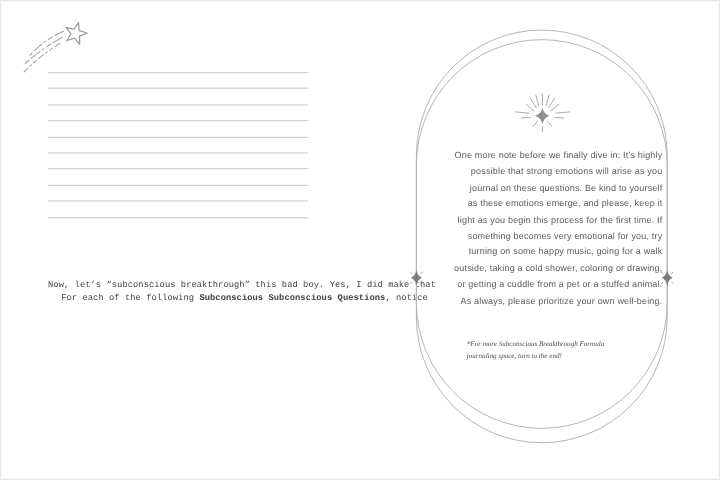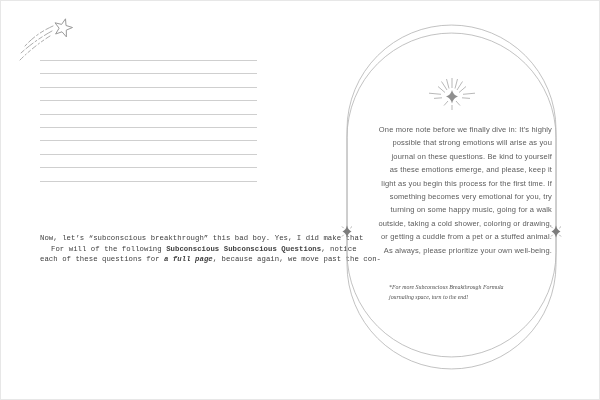--- a/index.html
+++ b/index.html
@@ -57,22 +57,21 @@
         <div class="rline" style="border-top-color: rgb(207, 207, 207);"></div>
         <div class="rline" style="border-top-color: rgb(207, 207, 207);"></div>
         <div class="rline" style="border-top-color: rgb(207, 207, 207);"></div>
         <div class="rline" style="border-top-color: rgb(207, 207, 207);"></div>
         <div class="rline" style="border-top-color: rgb(207, 207, 207);"></div>
         <div class="rline" style="border-top-color: rgb(207, 207, 207);"></div>
       </div>
 
     <div class="body-text">
         <div class="pline"><span>Now, let’s “subconscious breakthrough” this bad boy. Yes, I did make that</span></div>
-        <div class="pline indent"><span>For will of the following </span><b>Subconscious Subconscious Questions</b><span>, notice</span></div>
-        <div class="pline"><span>each of these questions for </span><b><i>a full page</i></b><span>, because again, we move past the con-</span></div>
+        <div class="pline indent"><span>For each of the following </span><b>Subconscious Subconscious Questions</b><span>, notice</span></div>
       </div>
   </div>
 
   <div>
 
     <svg class="arch-svg" width="600" height="400" viewBox="0 0 600 400">
 
       <path d="M 347 129.5 A 104.5 104.5 0 0 1 556 129.5 L 556 264.5 A 104.5 104.5 0 0 1 347 264.5 Z" fill="none" stroke="#b2b2b2" stroke-width="0.8"></path>
 
       <path d="M 347 137.5 A 104.5 104.5 0 0 1 556 137.5 L 556 252.5 A 104.5 104.5 0 0 1 347 252.5 Z" fill="none" stroke="#b2b2b2" stroke-width="0.8"></path>

